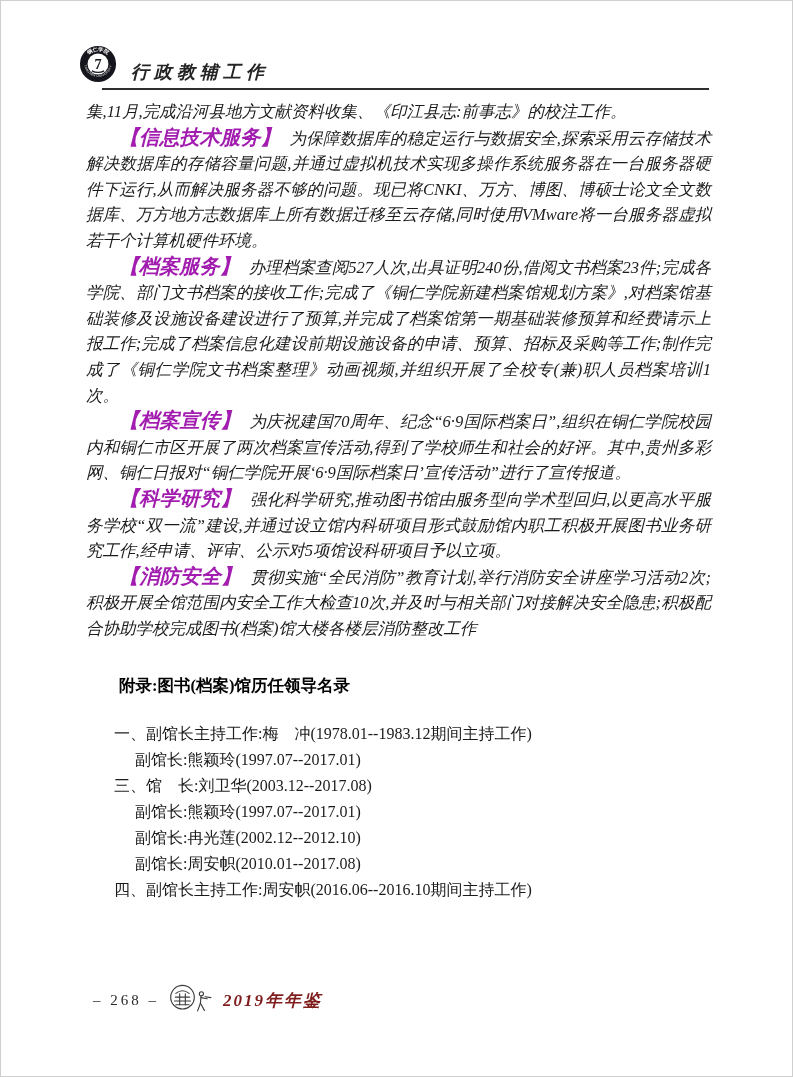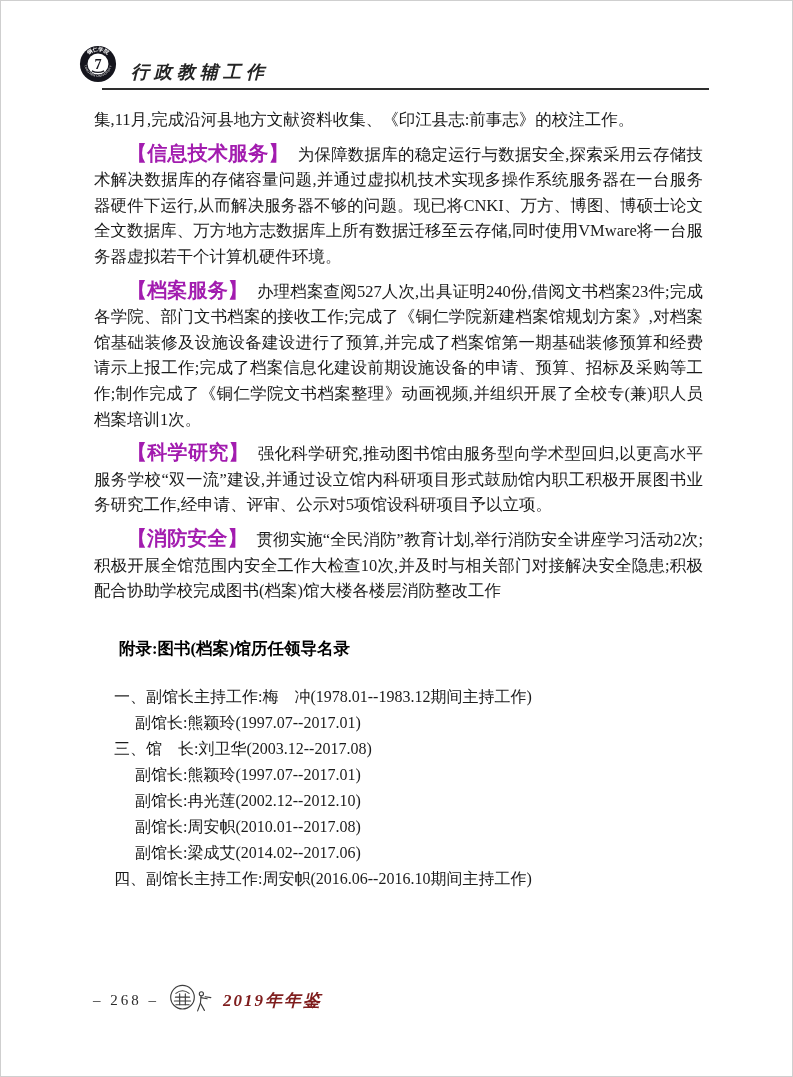--- a/index.html
+++ b/index.html
@@ -21,23 +21,24 @@
     font-size:18px;font-weight:bold;font-style:italic;
     letter-spacing:5px;color:#242424;
   }
   .hdr-rule{
     position:absolute;left:101px;top:87px;width:607px;height:2px;
     background:#2e2e2e;
   }
   
   .content{position:absolute;left:85px;top:98px;width:625px;}
   p.para{
-    margin:8px;
+    margin:0;
     font-size:16.5px;line-height:25.6px;
     text-align:justify;
+    font-style:italic;
   }
   p.para.indent{text-indent:2em;}
   .plabel{
     font-family:"Liberation Sans","DejaVu Sans",sans-serif;
     font-weight:bold;font-size:20px;color:#a21caf;
     margin-right:0.45em;
   }
   .appendix-title{
     margin:34px 0 24px 33px;
     font-size:16.5px;font-weight:bold;color:#000;
@@ -81,32 +82,32 @@
   </svg>
 
   <div class="hdr-title">行政教辅工作</div>
   <div class="hdr-rule"></div>
 
   <main class="content">
     <section id="paragraphs">
         <p class="para"><span>集,11月,完成沿河县地方文献资料收集、《印江县志:前事志》的校注工作。</span></p>
         <p class="para indent"><b class="plabel">【信息技术服务】</b><span>为保障数据库的稳定运行与数据安全,探索采用云存储技术解决数据库的存储容量问题,并通过虚拟机技术实现多操作系统服务器在一台服务器硬件下运行,从而解决服务器不够的问题。现已将CNKI、万方、博图、博硕士论文全文数据库、万方地方志数据库上所有数据迁移至云存储,同时使用VMware将一台服务器虚拟若干个计算机硬件环境。</span></p>
         <p class="para indent"><b class="plabel">【档案服务】</b><span>办理档案查阅527人次,出具证明240份,借阅文书档案23件;完成各学院、部门文书档案的接收工作;完成了《铜仁学院新建档案馆规划方案》,对档案馆基础装修及设施设备建设进行了预算,并完成了档案馆第一期基础装修预算和经费请示上报工作;完成了档案信息化建设前期设施设备的申请、预算、招标及采购等工作;制作完成了《铜仁学院文书档案整理》动画视频,并组织开展了全校专(兼)职人员档案培训1次。</span></p>
+        <p class="para indent"><b class="plabel">【档案宣传】</b><span>为庆祝建国70周年、纪念“6·9国际档案日”,组织在铜仁学院校园内和铜仁市区开展了两次档案宣传活动,得到了学校师生和社会的好评。其中,贵州多彩网、铜仁日报对“铜仁学院开展‘6·9国际档案日’宣传活动”进行了宣传报道。</span></p>
         <p class="para indent"><b class="plabel">【科学研究】</b><span>强化科学研究,推动图书馆由服务型向学术型回归,以更高水平服务学校“双一流”建设,并通过设立馆内科研项目形式鼓励馆内职工积极开展图书业务研究工作,经申请、评审、公示对5项馆设科研项目予以立项。</span></p>
         <p class="para indent"><b class="plabel">【消防安全】</b><span>贯彻实施“全民消防”教育计划,举行消防安全讲座学习活动2次;积极开展全馆范围内安全工作大检查10次,并及时与相关部门对接解决安全隐患;积极配合协助学校完成图书(档案)馆大楼各楼层消防整改工作</span></p>
       </section>
     <h2 class="appendix-title">附录:图书(档案)馆历任领导名录</h2>
     <section id="leaders">
         <div class="entry lvl0">一、副馆长主持工作:梅　冲(1978.01--1983.12期间主持工作)</div>
         <div class="entry lvl1">副馆长:熊颖玲(1997.07--2017.01)</div>
         <div class="entry lvl0">三、馆　长:刘卫华(2003.12--2017.08)</div>
         <div class="entry lvl1">副馆长:熊颖玲(1997.07--2017.01)</div>
         <div class="entry lvl1">副馆长:冉光莲(2002.12--2012.10)</div>
         <div class="entry lvl1">副馆长:周安帜(2010.01--2017.08)</div>
-        <div class="entry lvl1">副馆长:梁成艾(2014.02--2017.06)</div>
         <div class="entry lvl0">四、副馆长主持工作:周安帜(2016.06--2016.10期间主持工作)</div>
       </section>
   </main>
 
   <footer class="ftr">
     <span class="pageno">– 268 –</span>
     <svg class="ftr-icon" width="48" height="34" viewBox="0 0 50 36" aria-hidden="true">
       <g stroke="#3d3d3d" stroke-width="1.2" fill="none" stroke-linecap="round">
         <circle cx="16" cy="15" r="12.5"></circle>
         <path d="M9 11 Q16 5.5 23 11"></path>

